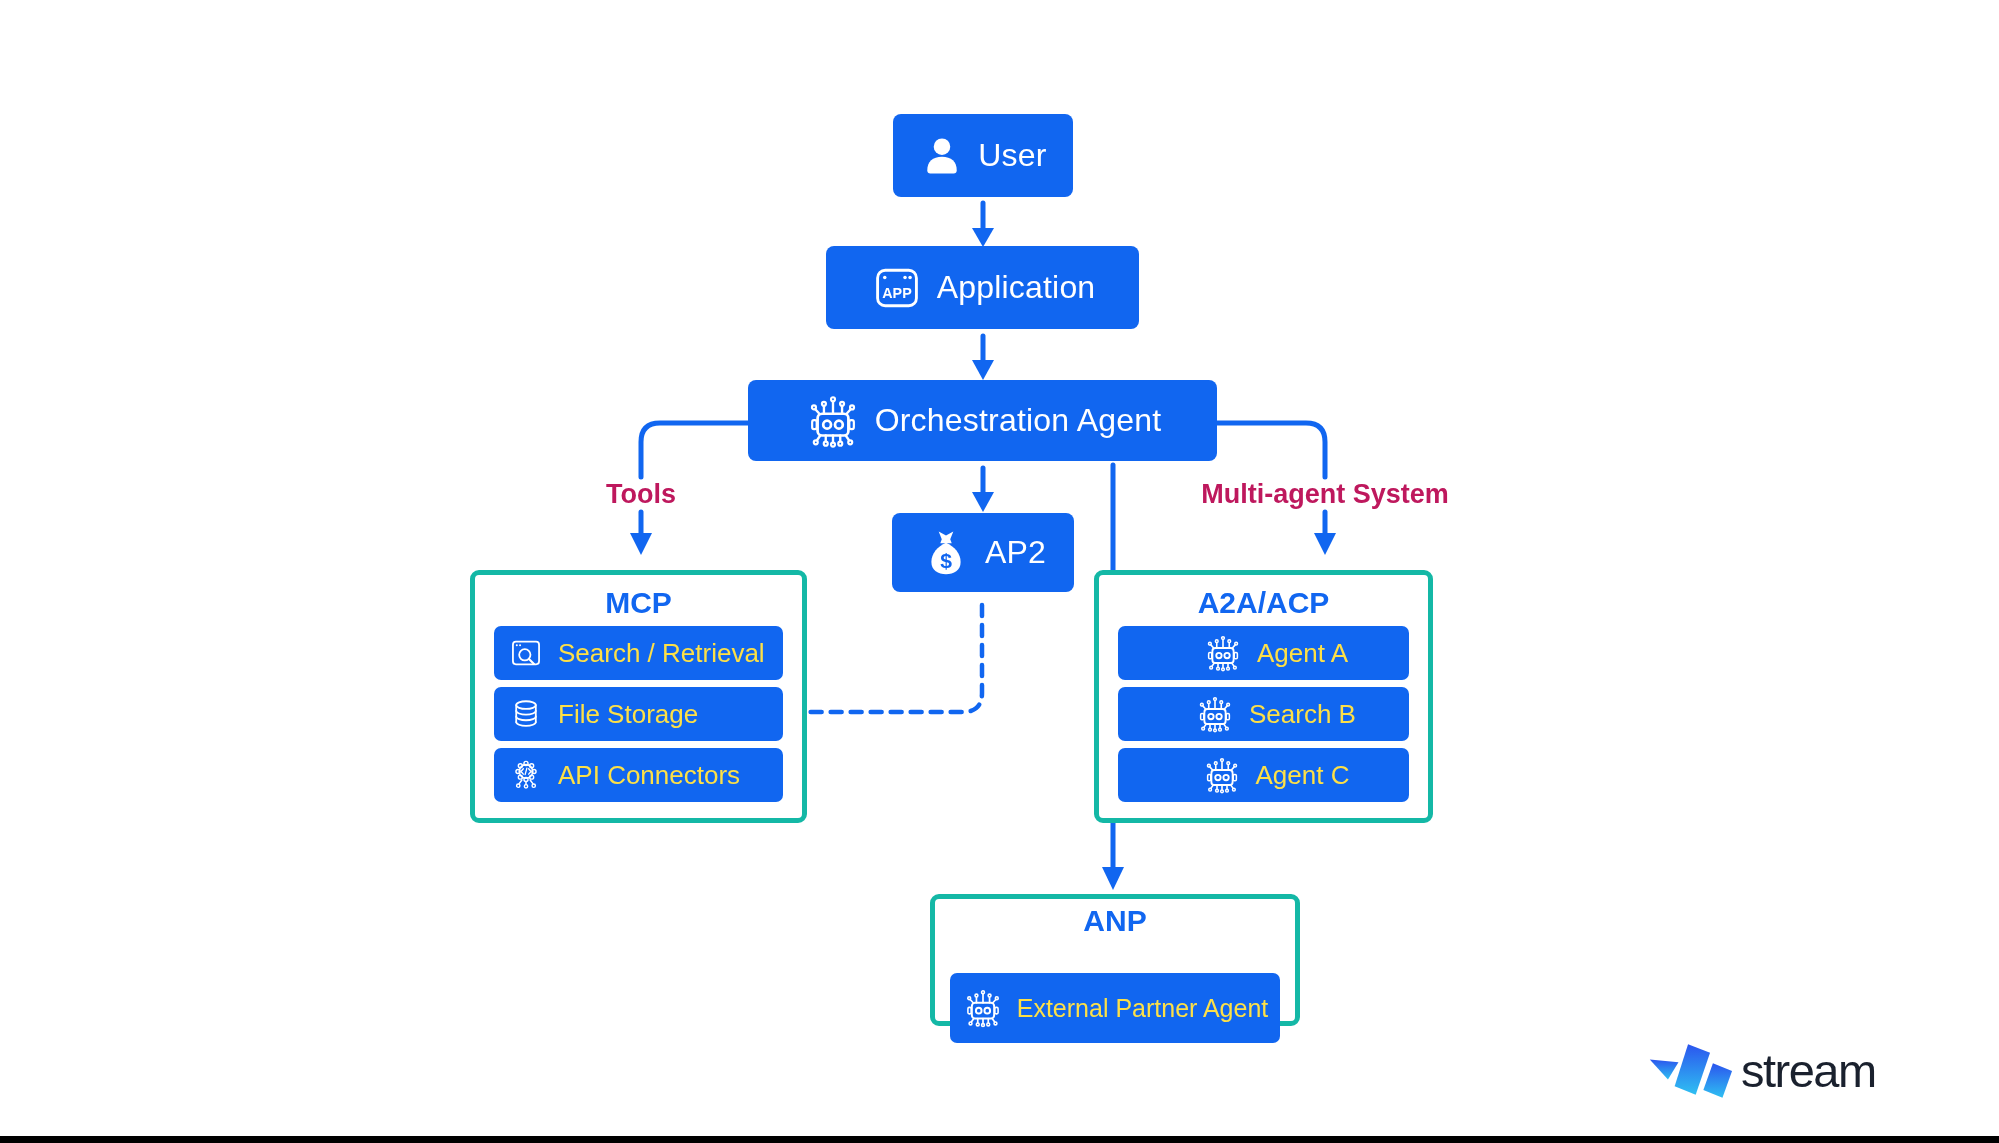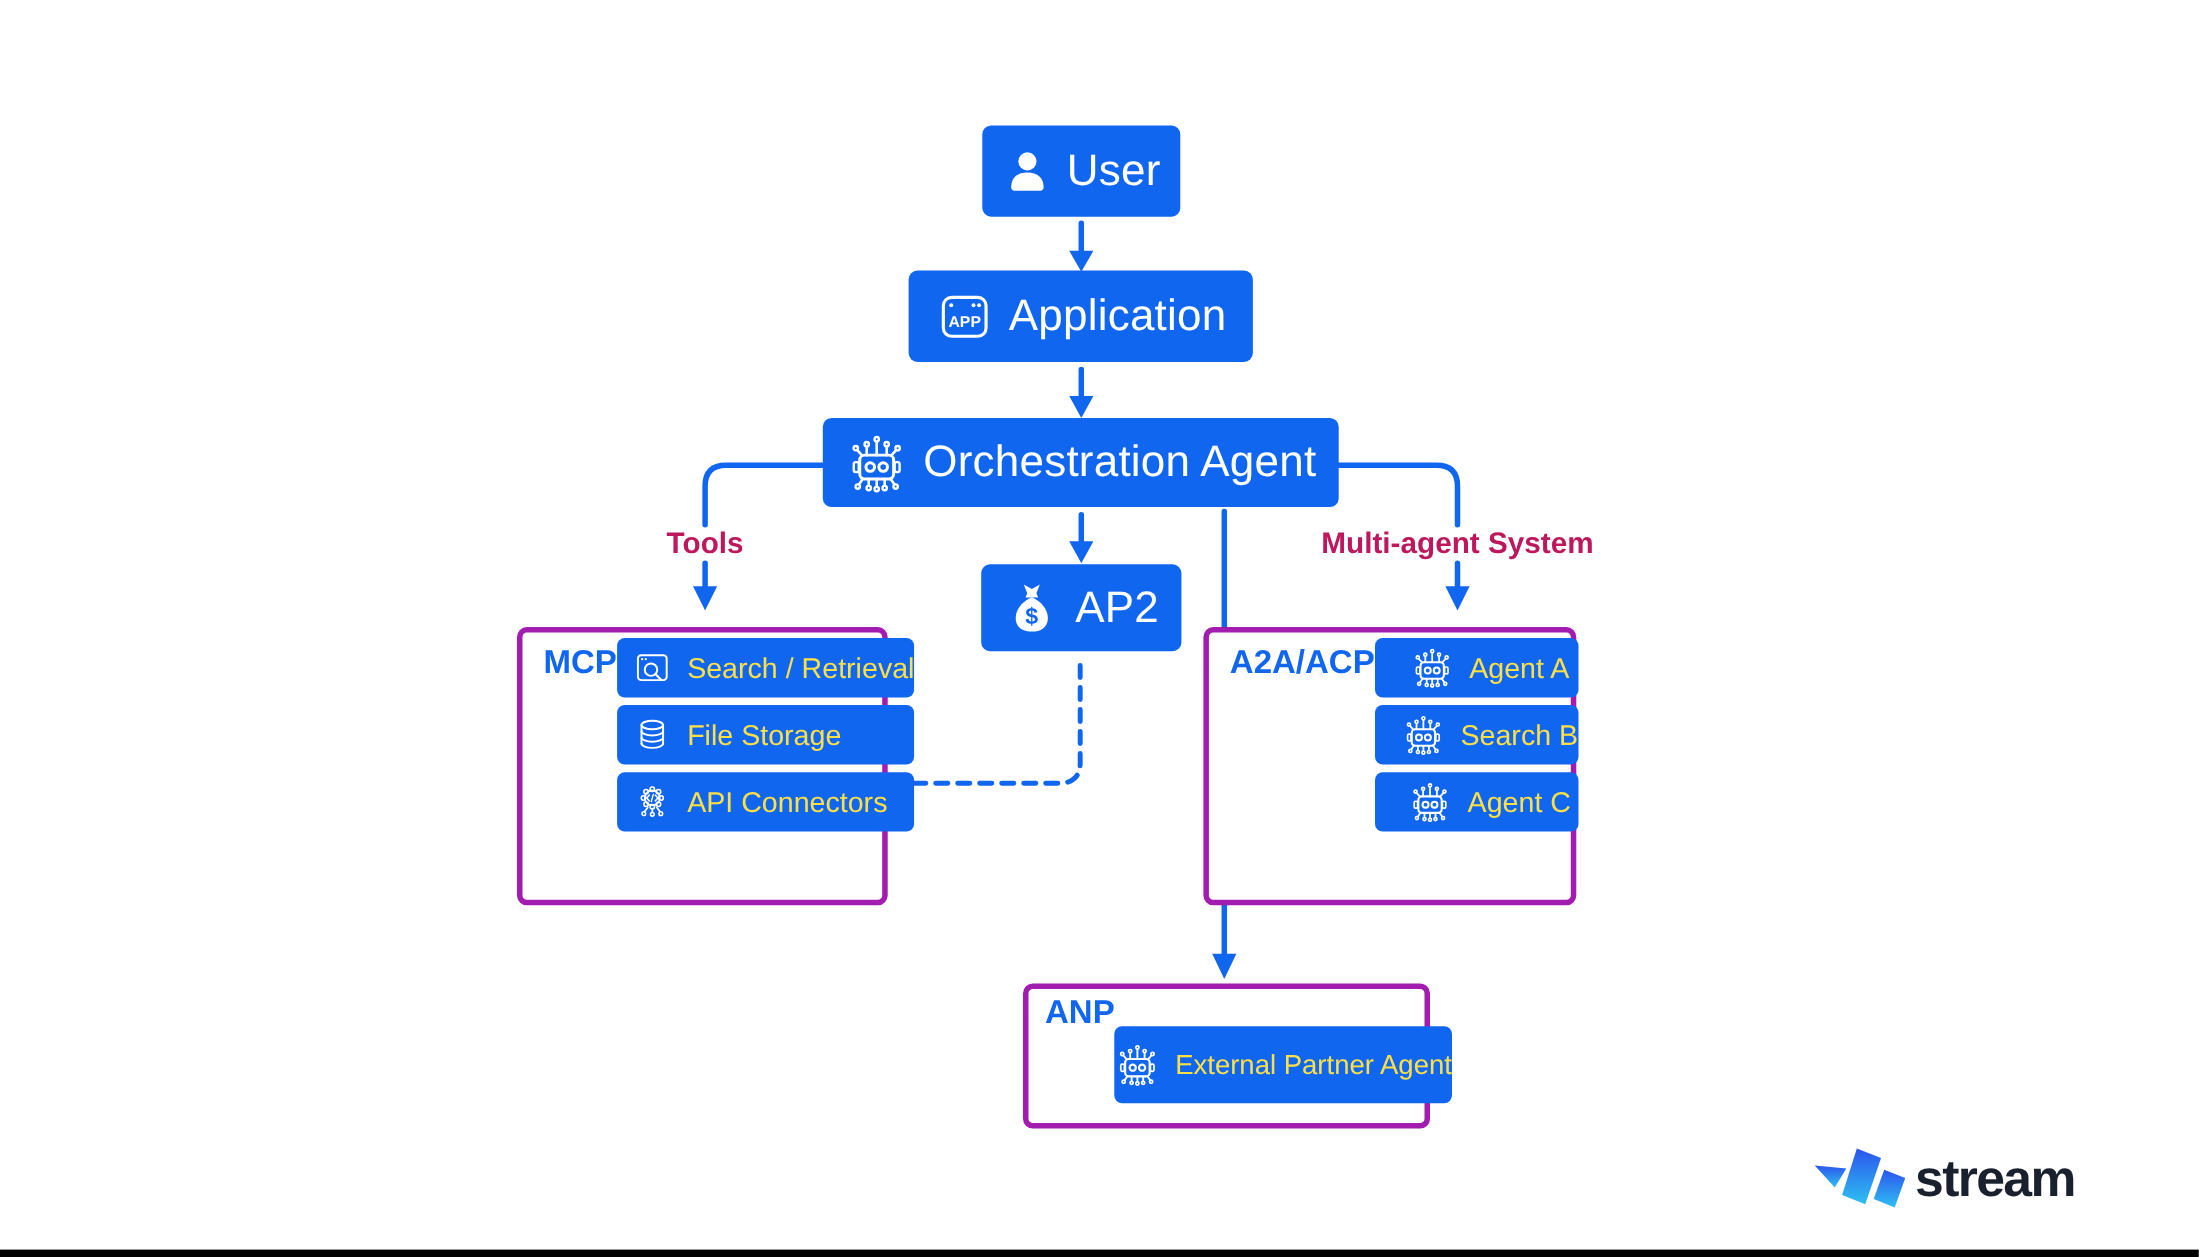--- a/index.html
+++ b/index.html
@@ -12,51 +12,51 @@
   .wires { position:absolute; left:0; top:0; width:1999px; height:1143px; }
   .wire { stroke:#1166F0; stroke-width:5; fill:none; stroke-linecap:round; }
   .wire.dashed { stroke-width:4.5; stroke-dasharray:11 9; }
   .ah { fill:#1166F0; stroke:none; }
 
   .node {
     position:absolute; background:#1166F0; border-radius:8px;
     display:flex; align-items:center; justify-content:center; gap:13px;
     color:#ffffff;
   }
-  .node .nlabel { font-size:40px; font-weight:500; letter-spacing:0.2px; white-space:nowrap; }
+  .node .nlabel { font-size:32px; font-weight:500; letter-spacing:0.2px; white-space:nowrap; }
   .ic { display:block; }
 
   .edge-label {
     position:absolute; color:#be185d; font-size:27px; font-weight:700;
     text-align:center; white-space:nowrap;
   }
 
   .container {
-    position:absolute; background:#ffffff; border:5px solid #a21caf;
-    border-radius:9px; display:flex; flex-direction:row;
+    position:absolute; background:#ffffff; border:5px solid #14b8a6;
+    border-radius:9px; display:flex; flex-direction:column;
   }
   .ctitle {
     color:#1166F0; font-weight:700; font-size:30px; text-align:center;
     line-height:46px; flex:0 0 auto;
   }
   .crow {
     background:#1166F0; border-radius:7px; color:#fde047;
     display:flex; align-items:center; flex:0 0 auto;
   }
   .crow .rlabel { font-size:26px; white-space:nowrap; }
   .rows { display:flex; flex-direction:column; gap:7px; }
 
   .mcp-rows .crow { height:54px; padding-left:13px; gap:13px; justify-content:flex-start; }
   .a2a-rows .crow { height:54px; justify-content:center; gap:14px;padding-left:24px; }
   .anp-rows .crow { height:70px; justify-content:center; gap:13px;margin-top:32px; }
   .anp-rows .crow .rlabel { font-size:25px; }
 
   .brand { position:absolute; display:flex; align-items:center; gap:8px; }
   .brand .wordmark {
-    font-size:47px; font-weight:700; color:#1A212E; letter-spacing:-1.5px;
+    font-size:47px; font-weight:400; color:#1A212E; letter-spacing:-1.5px;
     line-height:1;
   }
   .footer-bar { position:absolute; left:0; bottom:0; width:100%; height:7px; background:#000000; }
 </style>
 </head>
 <body>
 
 <div class="canvas">
 
   <svg class="wires" viewBox="0 0 1999 1143">

